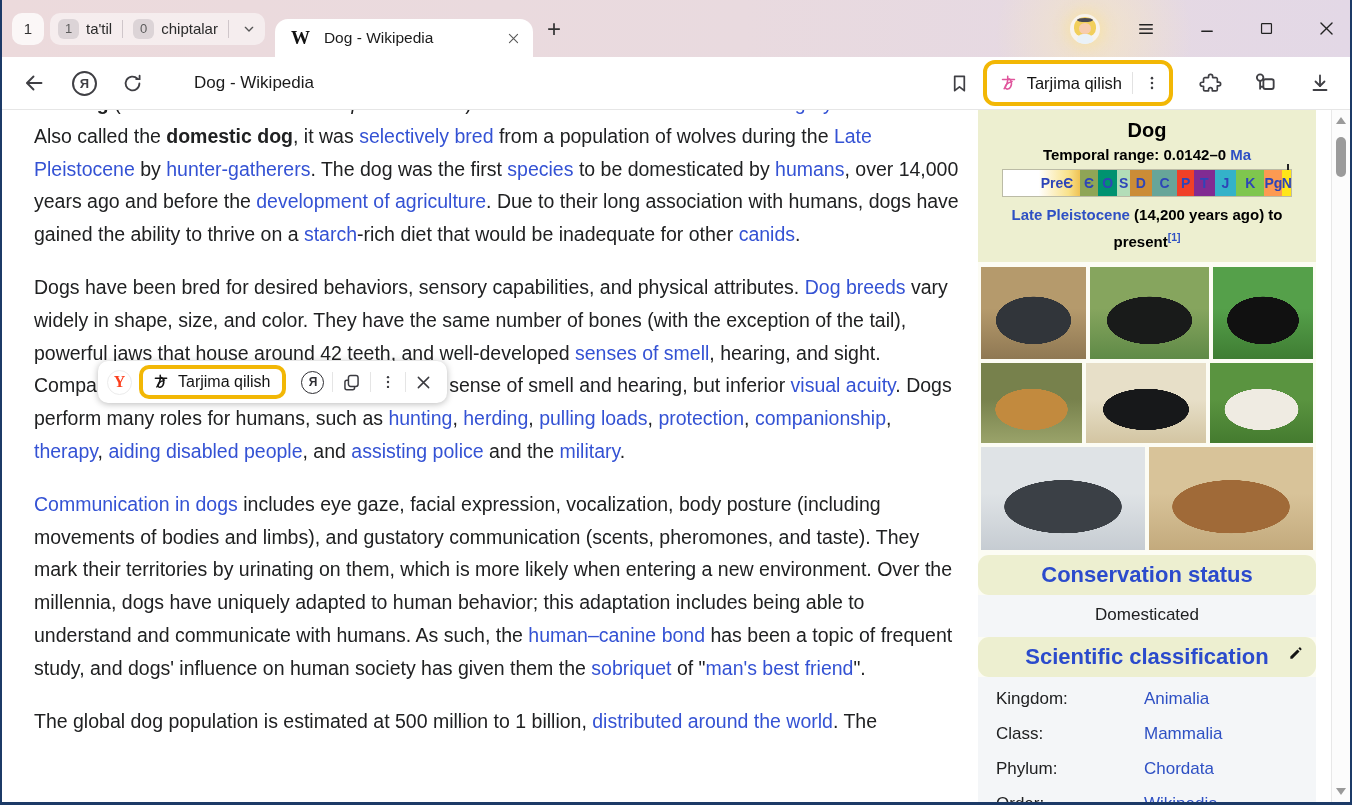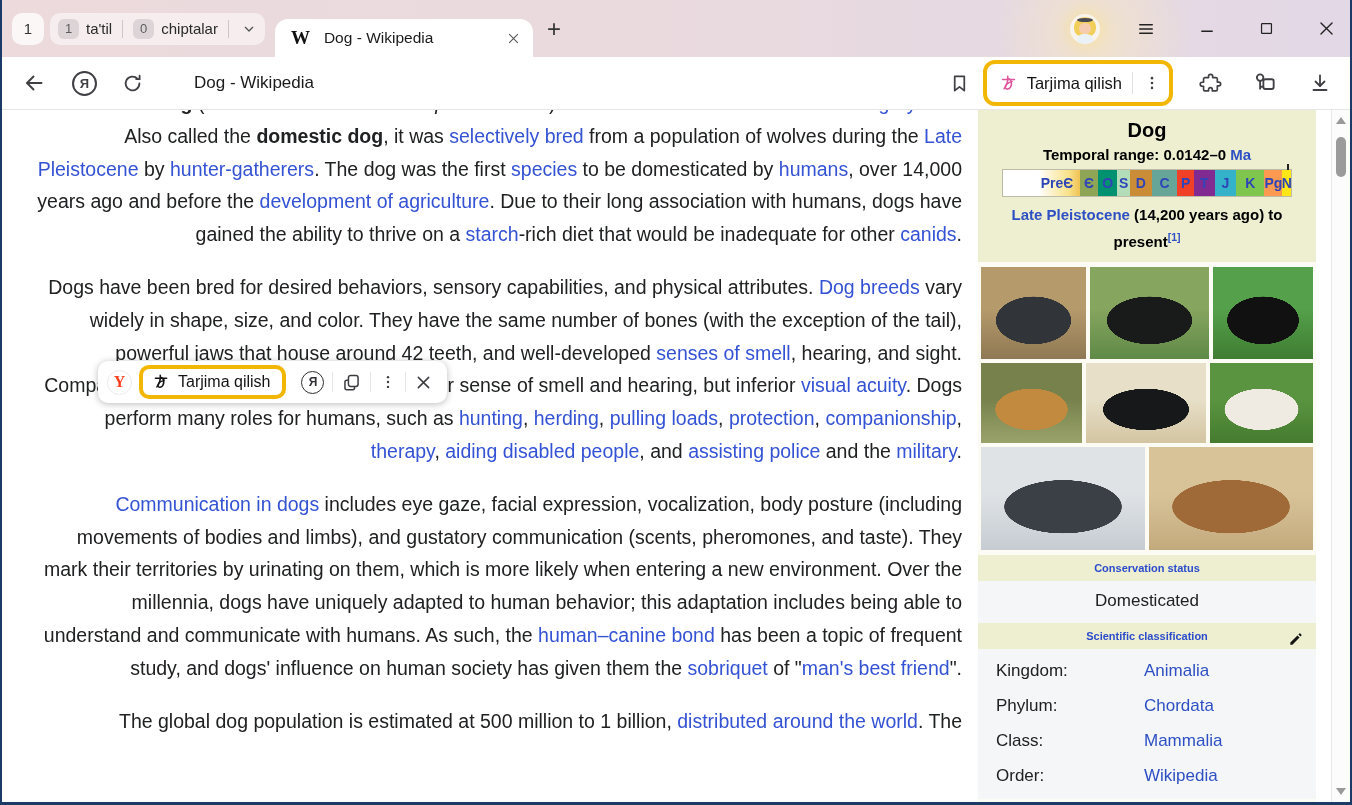--- a/index.html
+++ b/index.html
@@ -50,21 +50,21 @@
   .tb-spacer { flex:1; }
   .hl-ring { border:4px solid #F2B705; border-radius:12px; background:#fff; display:flex; align-items:center;
     height:46px; padding:0 8px 0 12px; margin:0 10px 0 12px; }
   .hl-ring .kana { color:#E0569D; display:flex; margin-right:9px; }
   .hl-ring .lbl { font-size:16.5px; color:#141414; }
   .vsep { width:1px; height:22px; background:#E2E2E2; margin:0 10px; }
   .tb-right { display:flex; align-items:center; gap:30px; margin-left:14px; }
 
   
   .content { flex:1; display:flex; position:relative; overflow:hidden; background:#fff; }
-  .article { flex:1; padding:0 16px 0 32px; overflow:hidden; font-size:19.5px; line-height:32.8px; color:#202122;text-align:right; }
+  .article { flex:1; padding:0 16px 0 32px; overflow:hidden; font-size:19.5px; line-height:32.8px; color:#202122; }
   .article p { margin:20px 0 0; }
   .article p.clip-top { margin:-23px 0 0; }
   .article p.follow { margin:0; }
   .seg-b { font-weight:bold; }
   .seg-i { font-style:italic; }
   .seg-l { color:#3452D4; }
   .seg-sel { background:#4080F8; color:#fff; }
 
   
   .infobox { width:338px; flex:none; margin-right:34px; background:#FCFCF4; font-size:15px; overflow:hidden; }
@@ -75,22 +75,22 @@
   .geo-bar { display:flex; height:26px; width:288px; margin:7px auto 7px; background:#fff;
     outline:1px solid #BBBBA6; position:relative; }
   .geo-seg { display:flex; align-items:center; justify-content:center; font-weight:bold; font-size:14px;
     color:#2E45B8; overflow:visible; white-space:nowrap; }
   .geo-marker { position:absolute; right:2px; top:-6px; width:2px; height:6px; background:#222; }
   .ib-range { font-size:15px; font-weight:bold; line-height:23px; margin-top:2px; }
   .ib-range sup { font-size:10.5px; color:#2E50C4; }
   .ib-images { padding:5px 3px; display:flex; flex-direction:column; gap:4px; }
   .img-row { display:flex; gap:4px; }
   .dog-image { flex:1; }
-  .ib-bar { background:#EDEFD0; text-align:center; padding:7px 4px; font-weight:bold; font-size:11px;
-    color:#2B4BCC; position:relative; }
+  .ib-bar { background:#EDEFD0; text-align:center; padding:7px 4px; font-weight:bold; font-size:22px;
+    color:#2B4BCC; position:relative;border-radius:11px; }
   .ib-bar .pencil { position:absolute; right:12px; top:8px; color:#141414; display:flex; }
   .ib-value { text-align:center; padding:10px 4px 12px; font-size:17px; color:#202122; background:#F4F6F8; }
   .tax-rows { background:#F4F6F8; padding:4px 2px 6px; }
   .tax-row { display:flex; padding:6px 2px; font-size:17px; line-height:23px; }
   .tax-label { width:148px; color:#202122; flex:none;margin-left:14px; }
   .tax-value { color:#2E50C4; }
 
   
   .scrollbar { position:absolute; right:0; top:0; bottom:0; width:19px; background:#FCFCFC;
     border-left:1px solid #E8E8E8; display:flex; flex-direction:column; align-items:center; padding:7px 0; z-index:5; }
@@ -298,26 +298,26 @@
               <path d="M3.5 17.4V20.5h3.1L17.3 9.8l-3.1-3.1L3.5 17.4zM20.2 6.9c.4-.4.4-1 0-1.4l-1.7-1.7c-.4-.4-1-.4-1.4 0l-1.5 1.5 3.1 3.1 1.5-1.5z"></path>
             </svg>
         </span>
       </div>
       <div class="tax-rows" id="tax-rows">
           <div class="tax-row">
             <span class="tax-label">Kingdom:</span>
             <span class="tax-value">Animalia</span>
           </div>
           <div class="tax-row">
+            <span class="tax-label">Class:</span>
+            <span class="tax-value">Mammalia</span>
+          </div>
+          <div class="tax-row">
             <span class="tax-label">Phylum:</span>
             <span class="tax-value">Chordata</span>
-          </div>
-          <div class="tax-row">
-            <span class="tax-label">Class:</span>
-            <span class="tax-value">Mammalia</span>
           </div>
           <div class="tax-row">
             <span class="tax-label">Order:</span>
             <span class="tax-value">Wikipedia</span>
           </div>
         </div>
     </div>
 
     <div class="scrollbar">
       <span class="sb-up"></span>

